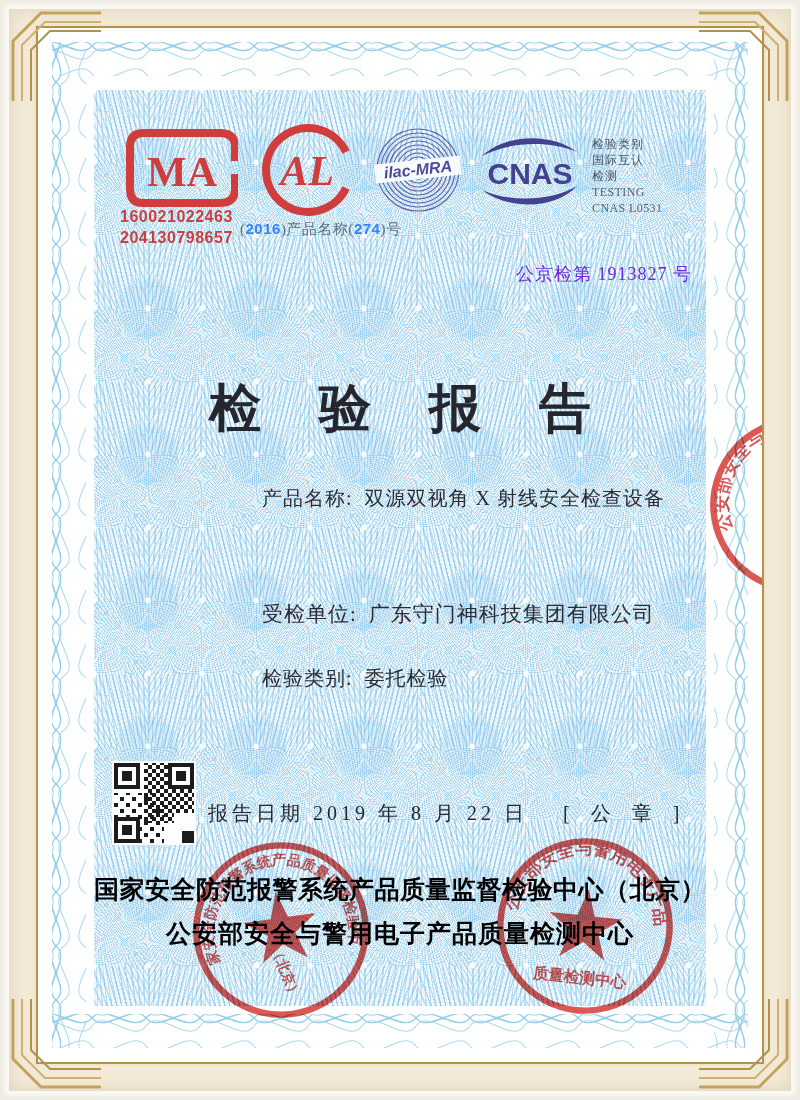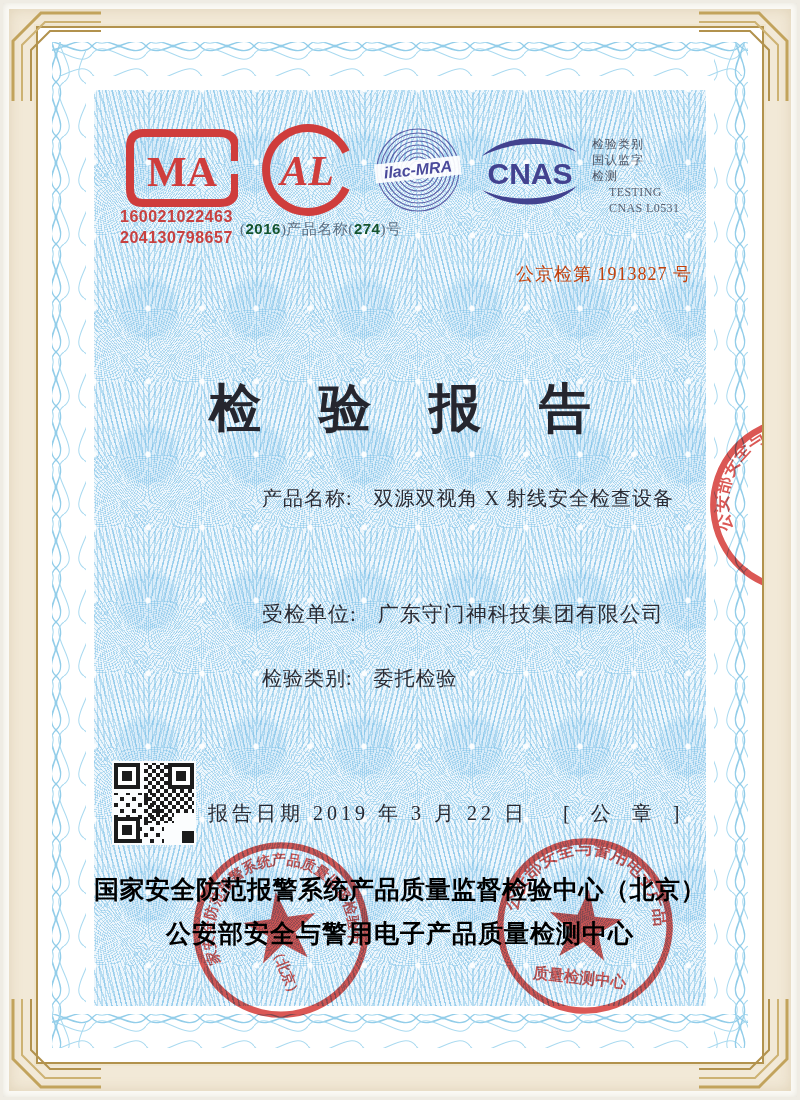--- a/index.html
+++ b/index.html
@@ -41,33 +41,33 @@
       repeating-conic-gradient(from 245deg at 50% 100%, rgba(98,180,226,.40) 0deg 0.7deg, rgba(98,180,226,0) 0.7deg 2.4deg),
       repeating-conic-gradient(from 65deg at 50% 0%, rgba(98,180,226,.36) 0deg 0.7deg, rgba(98,180,226,0) 0.7deg 2.4deg),
       radial-gradient(circle, rgba(150,205,238,.25) 30%, rgba(150,205,238,0) 37%);
     background-size:54px 73px, 108px 146px, 108px 146px, 108px 146px;
     background-position:27px 36px, 0 0, 54px 73px, 0 0;
   }
   .abs{position:absolute;z-index:5;}
   
   .mark{position:absolute;z-index:5;}
   .cnas-block{left:554px;top:108px;font-size:12px;line-height:16px;color:#4d5261;letter-spacing:1px;}
-  .cnas-block .lat{letter-spacing:.4px;color:#5a5f6e;margin-left:17px;}
+  .cnas-block .lat{letter-spacing:.4px;color:#5a5f6e;}
   
   .cert-numbers{left:82px;top:178px;color:#c8403f;font-family:"Liberation Sans","DejaVu Sans",sans-serif;
     font-weight:bold;font-size:16px;line-height:21px;letter-spacing:.5px;}
   .reg-line{left:202px;top:192px;font-size:15px;color:#5d6e80;letter-spacing:.5px;}
-  .reg-line .red{color:#14532d;font-family:"Liberation Sans","DejaVu Sans",sans-serif;font-weight:bold;}
-  .report-no{left:478px;top:234px;font-size:18px;color:#c2410c;letter-spacing:1px;}
+  .reg-line .red{color:#3b82f6;font-family:"Liberation Sans","DejaVu Sans",sans-serif;font-weight:bold;}
+  .report-no{left:478px;top:234px;font-size:18px;color:#6d28d9;letter-spacing:1px;}
   
   .title-row{left:0;right:0;top:346px;display:flex;justify-content:center;gap:58px;
     font-size:52px;font-weight:600;color:#26262e;}
   
   .field{left:224px;font-size:20px;color:#2b2b33;letter-spacing:1px;}
-  .field .val{margin-left:21px;}
+  .field .val{margin-left:12px;}
   .f-product{top:457px;}
   .f-model{top:514px;}
   .f-client{top:572px;font-size:21px;}
   .f-category{top:637px;}
   
   .qr{left:74px;top:733px;width:84px;height:84px;}
   .date-line{left:170px;top:772px;font-size:20px;color:#26262e;letter-spacing:4px;}
   .date-line .seal-note{margin-left:26px;letter-spacing:8px;}
   
   .footer-line{left:0;right:0;text-align:center;color:#000000;font-weight:600;}
@@ -160,21 +160,21 @@
   </svg>
 
   <svg class="mark" style="left:440px;top:108px;" width="104" height="70" viewBox="0 0 104 70">
     <path d="M4 20 C 30 -4 76 -2 99 16 C 70 4 30 6 4 20 Z" fill="#42428f"></path>
     <text x="52" y="48" text-anchor="middle" font-size="30" font-weight="bold" font-family="Liberation Sans, DejaVu Sans, sans-serif" fill="#42428f">CNAS</text>
     <path d="M4 54 C 30 74 76 74 99 50 C 72 66 30 66 4 54 Z" fill="#42428f"></path>
   </svg>
 
   <div class="abs cnas-block">
     <div>检验类别</div>
-    <div>国认监字</div>
+    <div>国际互认</div>
     <div>检测</div>
     <div class="lat">TESTING</div>
     <div class="lat">CNAS L0531</div>
   </div>
 
   <div class="abs cert-numbers">
     <div>160021022463</div>
     <div>204130798657</div>
   </div>
   <div class="abs reg-line">
@@ -228,21 +228,21 @@
     <g fill="#1c1c1c">
       <rect x="10" y="10" width="10" height="10"></rect>
         <rect x="64" y="10" width="10" height="10"></rect>
         <rect x="10" y="64" width="10" height="10"></rect>
       <rect x="70" y="70" width="12" height="12"></rect>
     </g>
   </svg>
 
   <div class="abs date-line">
     <span>报告日期</span>
-    <span>2019 年 3 月 22 日</span>
+    <span>2019 年 8 月 22 日</span>
     <span class="seal-note">[ 公 章 ]</span>
   </div>
 
   <div class="abs footer-line footer-1">国家安全防范报警系统产品质量监督检验中心（北京）</div>
   <div class="abs footer-line footer-2">公安部安全与警用电子产品质量检测中心</div>
 
   <svg class="stamp stamp-left" viewBox="0 0 200 200">
     <defs>
         <path id="arcL" d="M 32 132 A 74 74 0 1 1 168 132" fill="none"></path>
       </defs>

